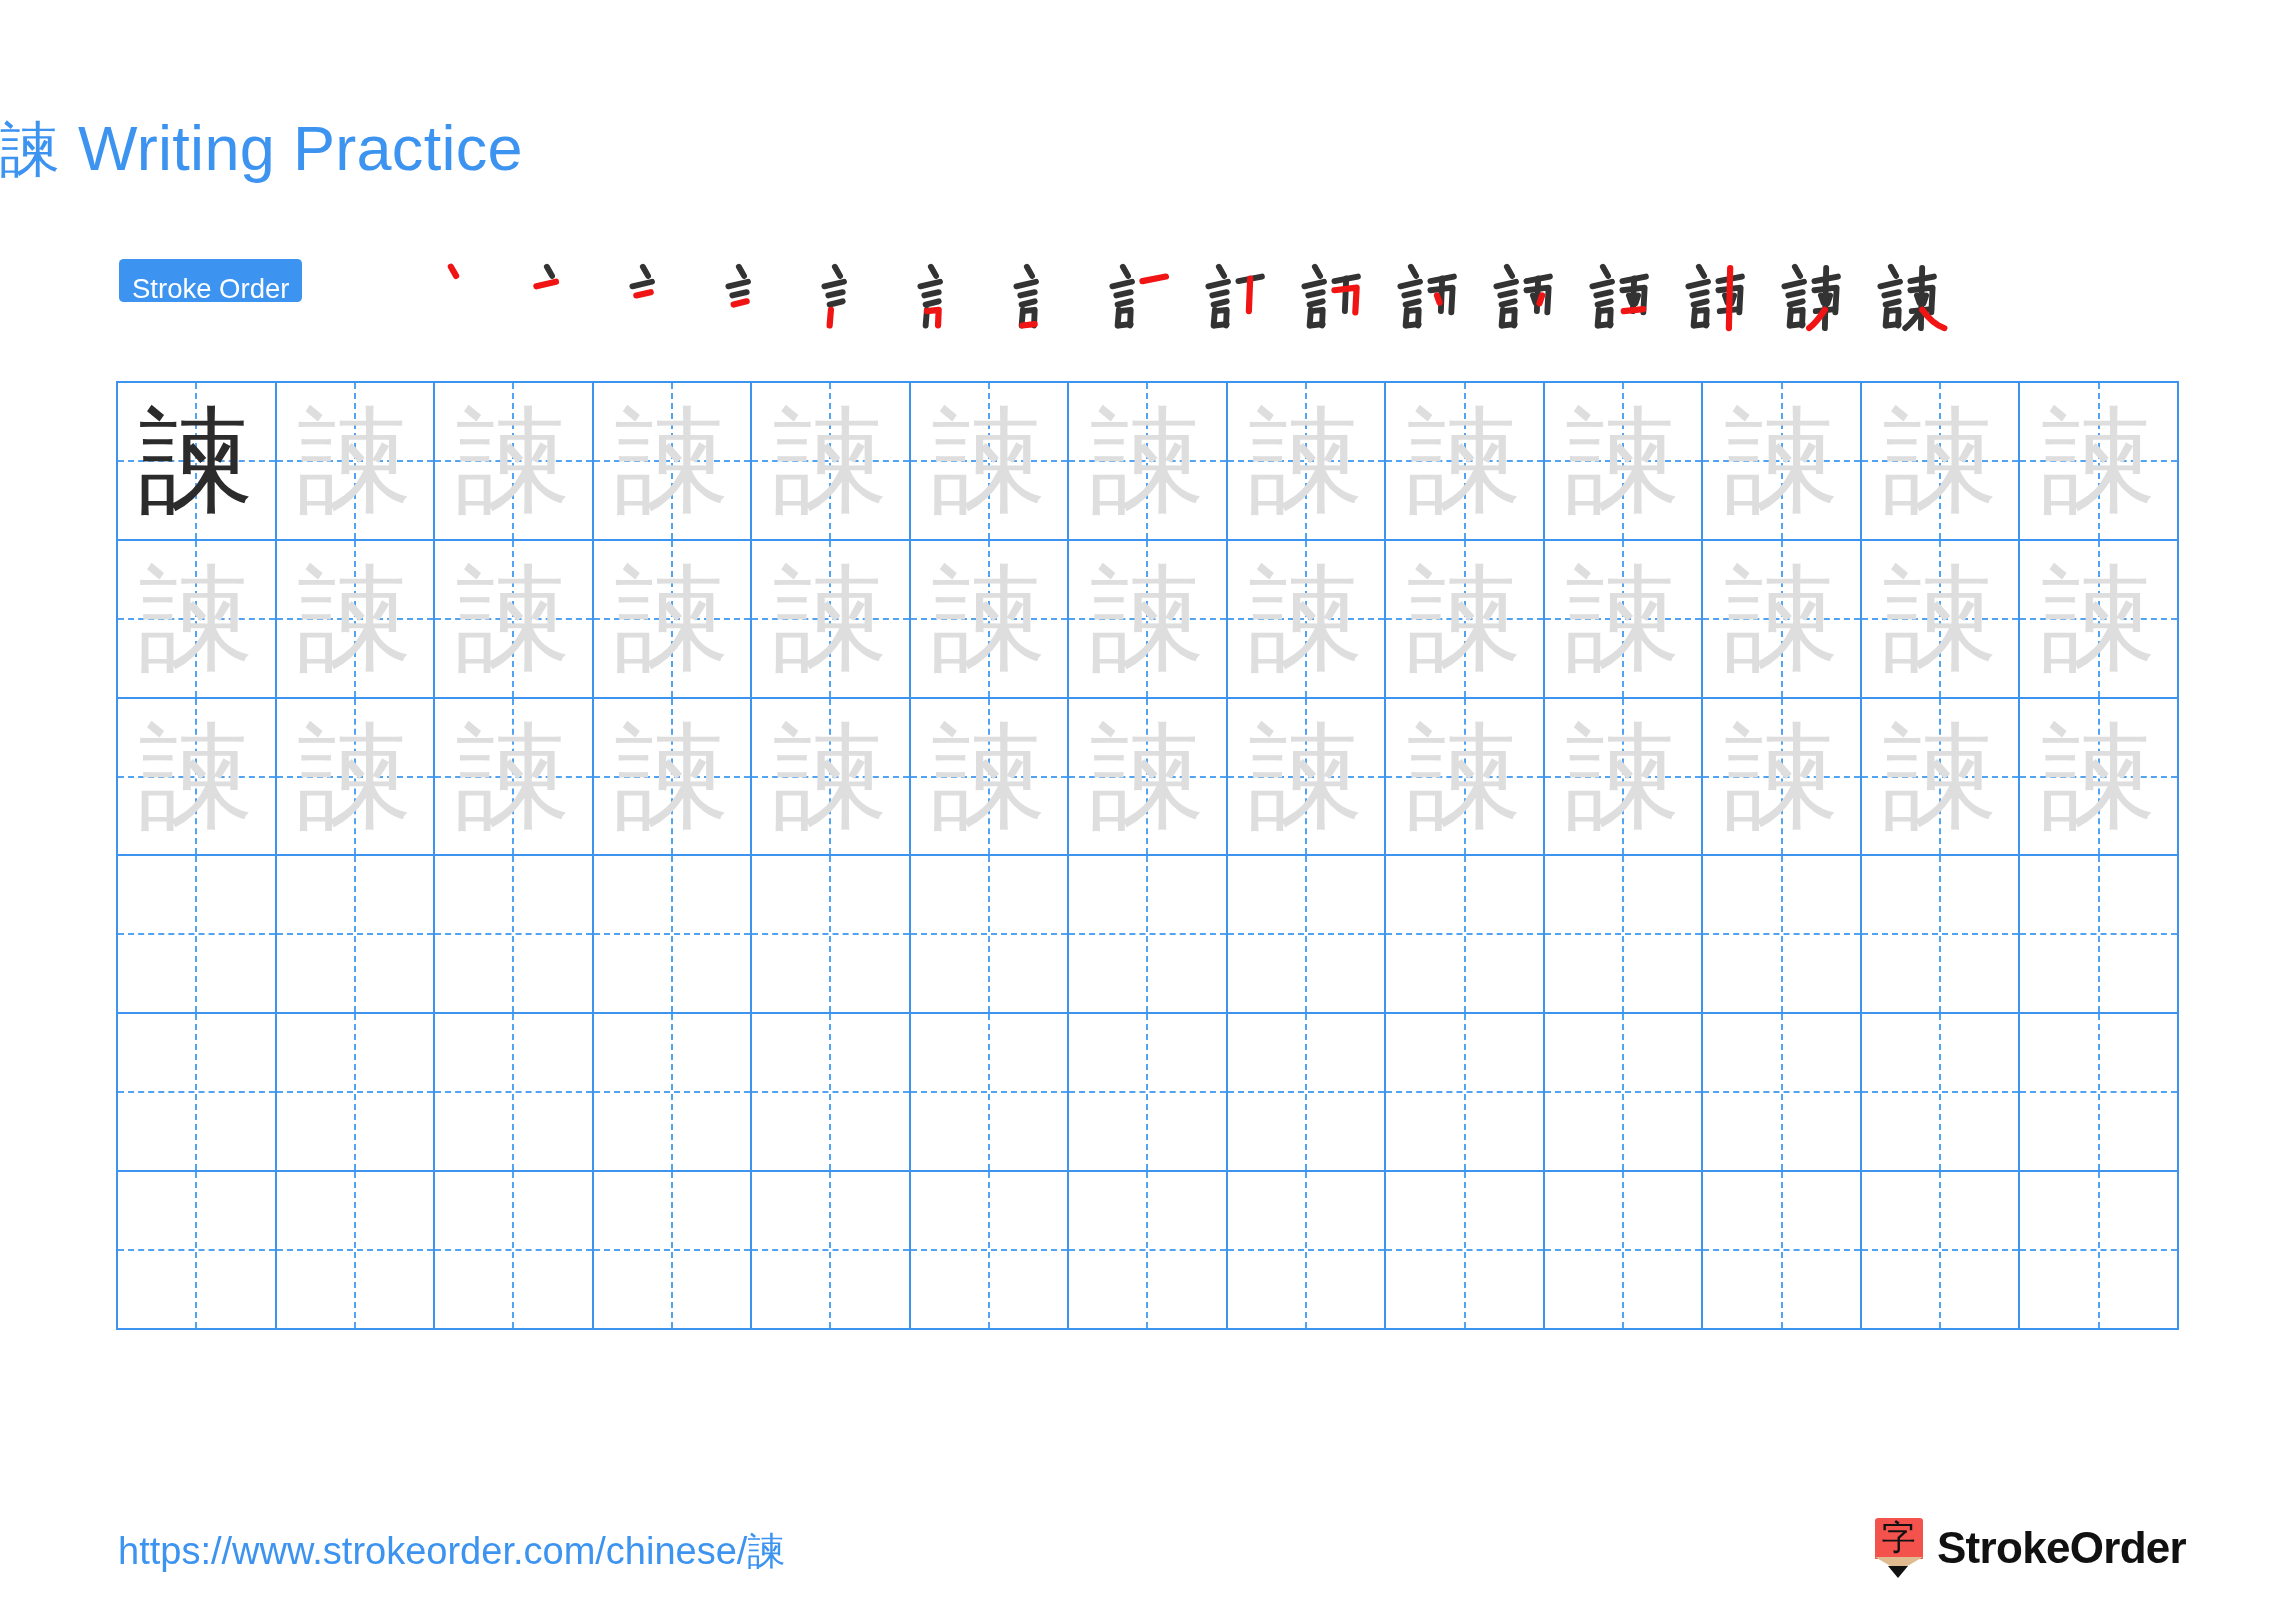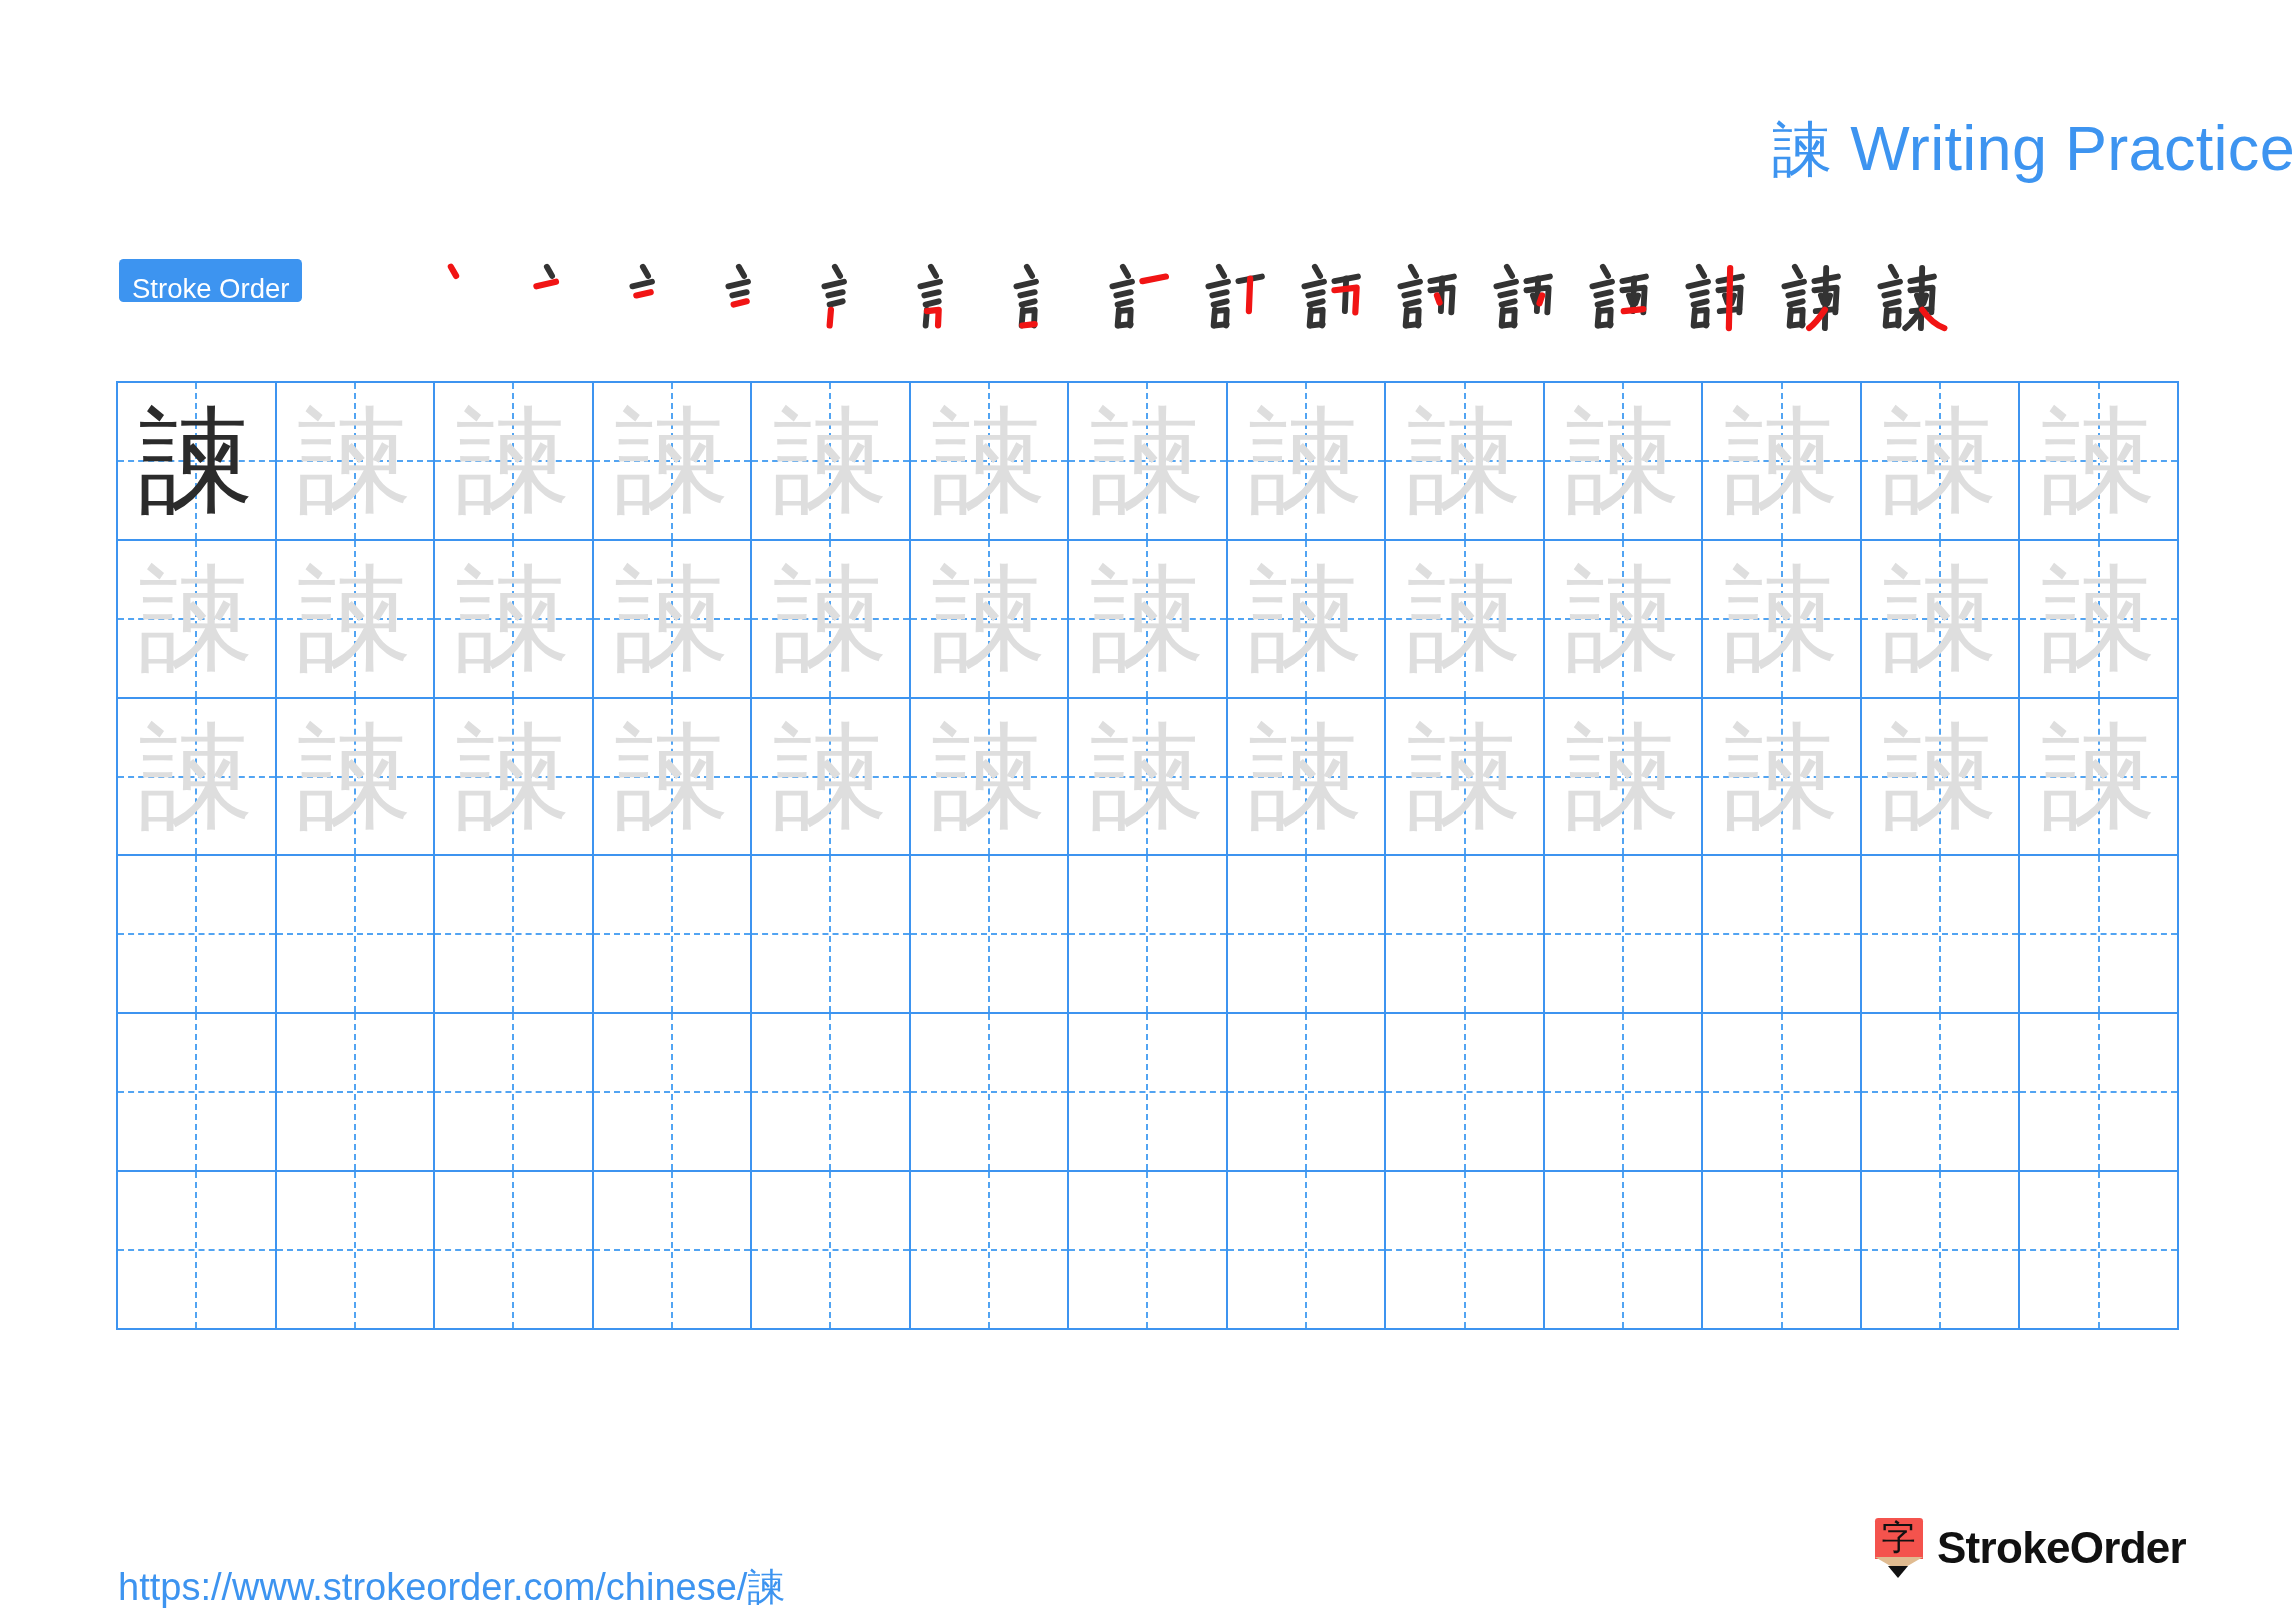--- a/index.html
+++ b/index.html
@@ -14,21 +14,21 @@
     font-family: "Liberation Sans", sans-serif;
     overflow: hidden;
   }
 
   
   #page-title {
     position: absolute;
     top: 110px;
     left: 0;
     width: 2295px;
-    text-align: right;
+    text-align: left;
     color: #3d94f0;
     font-size: 63px;
     font-weight: 400;
     letter-spacing: 0.3px;
     white-space: nowrap;
   }
   #page-title .han {
     font-family: "DejaVu Sans", sans-serif;
     font-size: 60px;
   }
@@ -151,21 +151,20 @@
   .cell-char.light { color: #dedede; }
 
   
   #footer-url {
     position: absolute;
     left: 118px;
     top: 1526px;
     color: #3d94f0;
     font-size: 38px;
     white-space: nowrap;
-    margin-top: 36px;
   }
 
   #footer-brand {
     position: absolute;
     right: 109px;
     top: 1512px;
     height: 72px;
     display: flex;
     align-items: center;
     gap: 14.4px;

